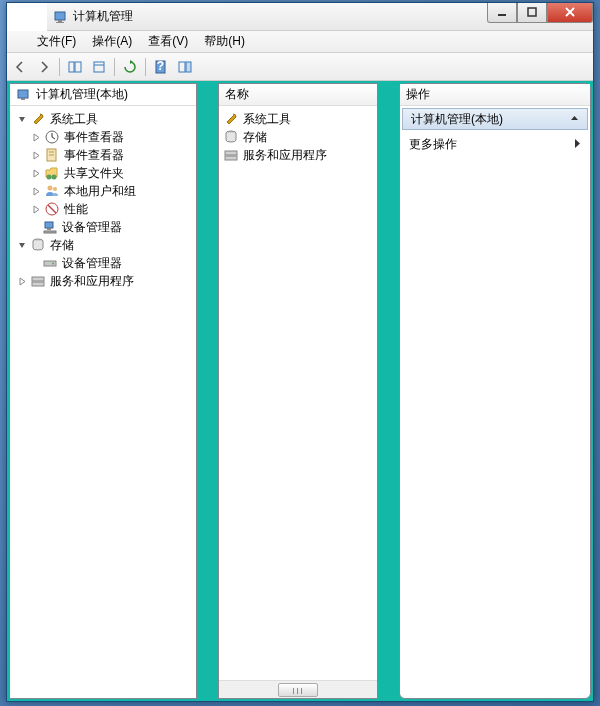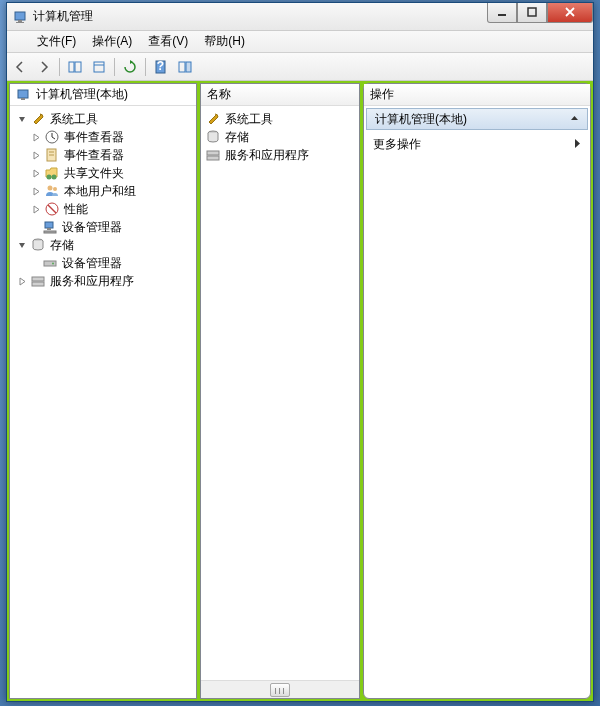--- a/index.html
+++ b/index.html
@@ -1,36 +1,36 @@
 <!DOCTYPE html>
 <html><head>
 <meta charset="utf-8">
 <style>
 * { margin: 0; padding: 0; box-sizing: border-box; font-family: "Microsoft YaHei", "SimSun", Tahoma, sans-serif; font-size: 12px; }
 body { width: 600px; height: 706px; background: linear-gradient(135deg, #6b9bd1 0%, #4a7bb0 50%, #3a6a9f 100%); overflow: hidden; }
 
 .window { position: absolute; top: 2px; left: 6px; width: 588px; height: 700px; background: #fff; border: 1px solid #1a4a7a; box-shadow: 0 0 8px rgba(0,0,0,0.4); }
 
-.titlebar { height: 28px; background: linear-gradient(to bottom, #f8f8f8 0%, #e8e8e8 100%); display: flex; align-items: center; padding-left: 6px; border-bottom: 1px solid #ccc; }
+.titlebar { height: 28px; background: linear-gradient(to bottom, #f8f8f8 0%, #e8e8e8 100%); display: flex; align-items: center; padding-left: 6px; border-bottom: 1px solid #ccc; margin-left: 40px; }
 .titlebar-icon { width: 16px; height: 16px; display: inline-flex; align-items: center; justify-content: center; margin-right: 4px; }
 .titlebar-text { flex: 1; color: #000; }
 .win-controls { display: flex; }
 .win-btn { width: 30px; height: 20px; margin-top: -8px; display: flex; align-items: center; justify-content: center; border: 1px solid #888; border-top: none; background: linear-gradient(to bottom, #f5f5f5, #ddd); }
 .win-btn.min { border-radius: 0 0 0 3px; }
 .win-btn.close { border-radius: 0 0 3px 0; background: linear-gradient(to bottom, #e67a6a, #c83b2c); width: 46px; color: #fff; }
 .win-btn svg { display: block; }
 
 .menubar { height: 22px; background: linear-gradient(to bottom, #f8f8f8, #eee); display: flex; align-items: center; padding-left: 22px; border-bottom: 1px solid #d0d0d0; }
 .menu-item { padding: 2px 8px; cursor: default; }
 
 .toolbar { height: 28px; background: linear-gradient(to bottom, #fafafa, #ececec); display: flex; align-items: center; padding: 0 2px; border-bottom: 1px solid #ccc; gap: 2px; }
 .tool-btn { width: 22px; height: 22px; display: flex; align-items: center; justify-content: center; border: 1px solid transparent; }
 .tool-sep { width: 1px; height: 18px; background: #bbb; margin: 0 2px; }
 
-.content { display: flex; height: calc(100% - 78px); background: #84cc16; padding: 2px; gap: 3px; }
+.content { display: flex; height: calc(100% - 78px); background: #14b8a6; padding: 2px; gap: 21px; }
 
 .pane { background: #fff; border: 1px solid #828790; display: flex; flex-direction: column; }
 .pane-left { width: 188px; }
 .pane-mid { width: 160px; }
 .pane-right { flex: 1; border-radius: 6px; }
 
 .pane-header { height: 22px; background: linear-gradient(to bottom, #fff, #f0f0f0); border-bottom: 1px solid #ddd; display: flex; align-items: center; padding-left: 6px; color: #000; font-weight: normal; }
 .pane-left .pane-header { background: #fff; white-space: nowrap; overflow: hidden; }
 .pane-left .pane-header svg { margin-right: 4px; flex-shrink: 0; }
 
@@ -42,21 +42,21 @@
 .tree-label { color: #000; }
 
 .list { padding: 4px 2px; flex: 1; overflow: auto; }
 .list-row { display: flex; align-items: center; height: 18px; padding-left: 2px; cursor: default; }
 .list-icon { width: 16px; height: 16px; margin-right: 4px; display: inline-flex; align-items: center; justify-content: center; }
 
 .action-strip { background: linear-gradient(to bottom, #e8f0f8, #d0dff0); border: 1px solid #a0b8d0; height: 22px; display: flex; align-items: center; padding: 0 8px; margin: 2px; justify-content: space-between; }
 .action-item { padding: 4px 9px; display: flex; justify-content: space-between; align-items: center; cursor: default; }
 
 .scrollbar-stub { height: 18px; border-top: 1px solid #ddd; display: flex; align-items: center; justify-content: center; background: #f0f0f0; }
-.scroll-thumb { width: 20px; height: 14px; background: linear-gradient(to bottom, #fff, #ddd); border: 1px solid #aaa; border-radius: 2px; display: flex; align-items: center; justify-content: center; font-size: 11px; color: #888; letter-spacing: 1px; }
+.scroll-thumb { width: 40px; height: 14px; background: linear-gradient(to bottom, #fff, #ddd); border: 1px solid #aaa; border-radius: 2px; display: flex; align-items: center; justify-content: center; font-size: 11px; color: #888; letter-spacing: 1px; }
 
 .watermark { position: absolute; bottom: 8px; right: 12px; color: rgba(255,255,255,0.6); font-size: 16px; display: flex; align-items: center; gap: 4px; pointer-events: none; }
 </style>
 </head>
 <body>
 
 <div class="window">
 
   <div class="titlebar">
     <span class="titlebar-icon">

